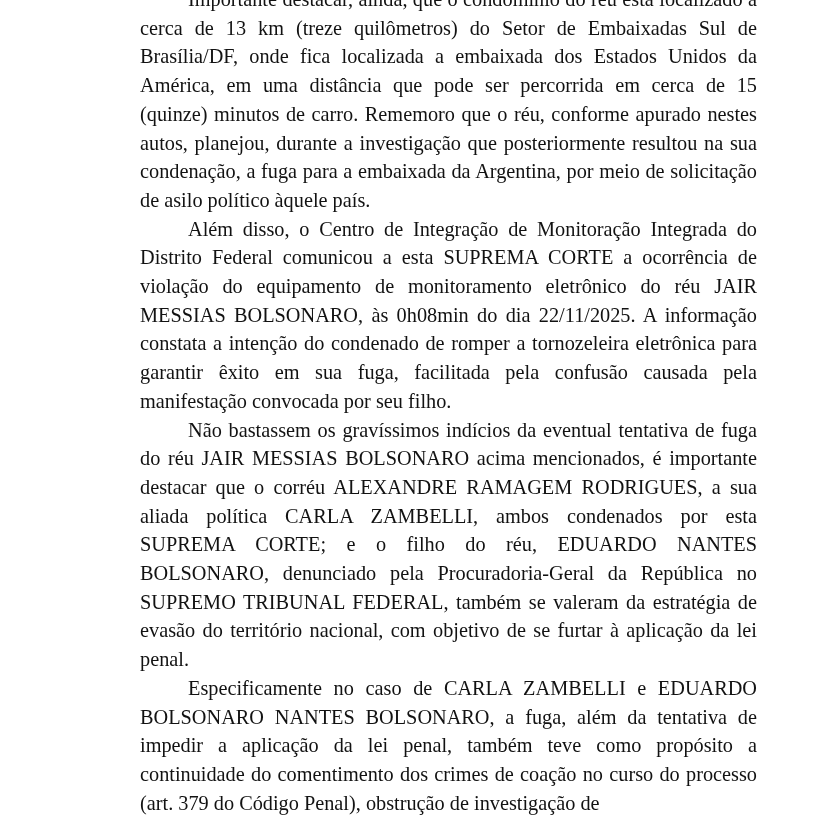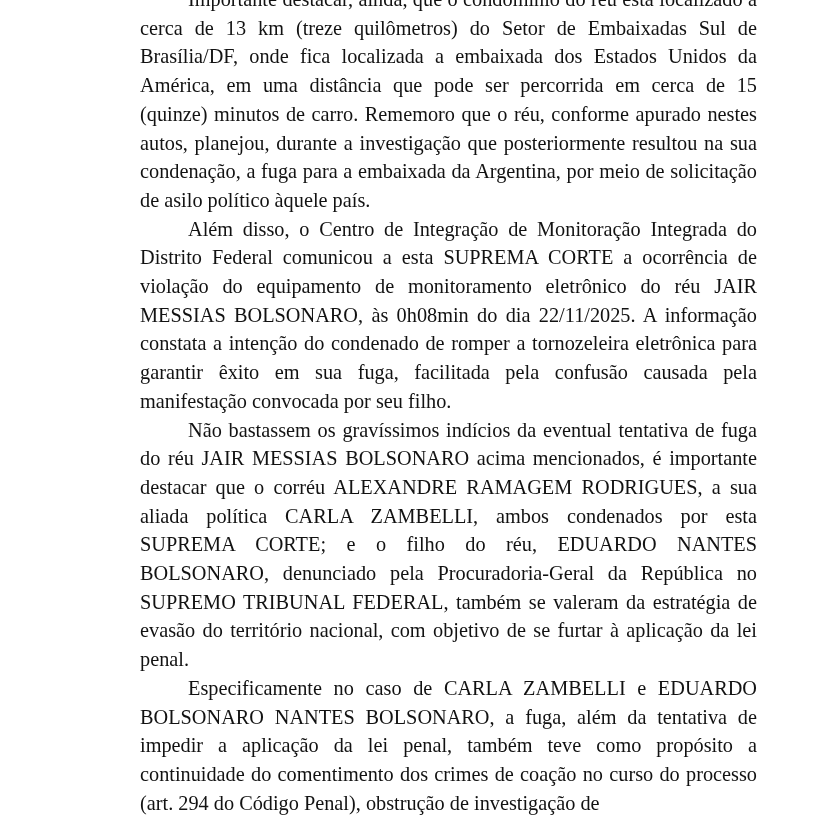--- a/index.html
+++ b/index.html
@@ -44,15 +44,15 @@
   }
 </style>
 </head>
 <body>
 
 <div class="page">
   <div class="text-column">
     <p class="para">Importante destacar, ainda, que o condomínio do réu está localizado a cerca de 13 km (treze quilômetros) do Setor de Embaixadas Sul de Brasília/DF, onde fica localizada a embaixada dos Estados Unidos da América, em uma distância que pode ser percorrida em cerca de 15 (quinze) minutos de carro. Rememoro que o réu, conforme apurado nestes autos, planejou, durante a investigação que posteriormente resultou na sua condenação, a fuga para a embaixada da Argentina, por meio de solicitação de asilo político àquele país.</p>
     <p class="para">Além disso, o Centro de Integração de Monitoração Integrada do Distrito Federal comunicou a esta SUPREMA CORTE a ocorrência de violação do equipamento de monitoramento eletrônico do réu JAIR MESSIAS BOLSONARO, às 0h08min do dia 22/11/2025. A informação constata a intenção do condenado de romper a tornozeleira eletrônica para garantir êxito em sua fuga, facilitada pela confusão causada pela manifestação convocada por seu filho.</p>
     <p class="para">Não bastassem os gravíssimos indícios da eventual tentativa de fuga do réu JAIR MESSIAS BOLSONARO acima mencionados, é importante destacar que o corréu ALEXANDRE RAMAGEM RODRIGUES, a sua aliada política CARLA ZAMBELLI, ambos condenados por esta SUPREMA CORTE; e o filho do réu, EDUARDO NANTES BOLSONARO, denunciado pela Procuradoria-Geral da República no SUPREMO TRIBUNAL FEDERAL, também se valeram da estratégia de evasão do território nacional, com objetivo de se furtar à aplicação da lei penal.</p>
-    <p class="para">Especificamente no caso de CARLA ZAMBELLI e EDUARDO BOLSONARO NANTES BOLSONARO, a fuga, além da tentativa de impedir a aplicação da lei penal, também teve como propósito a continuidade do comentimento dos crimes de coação no curso do processo (art. 294 do Código Penal), obstrução de investigação de</p>
+    <p class="para">Especificamente no caso de CARLA ZAMBELLI e EDUARDO BOLSONARO NANTES BOLSONARO, a fuga, além da tentativa de impedir a aplicação da lei penal, também teve como propósito a continuidade do comentimento dos crimes de coação no curso do processo (art. 379 do Código Penal), obstrução de investigação de</p>
   </div>
 </div>
 
 </body></html>

